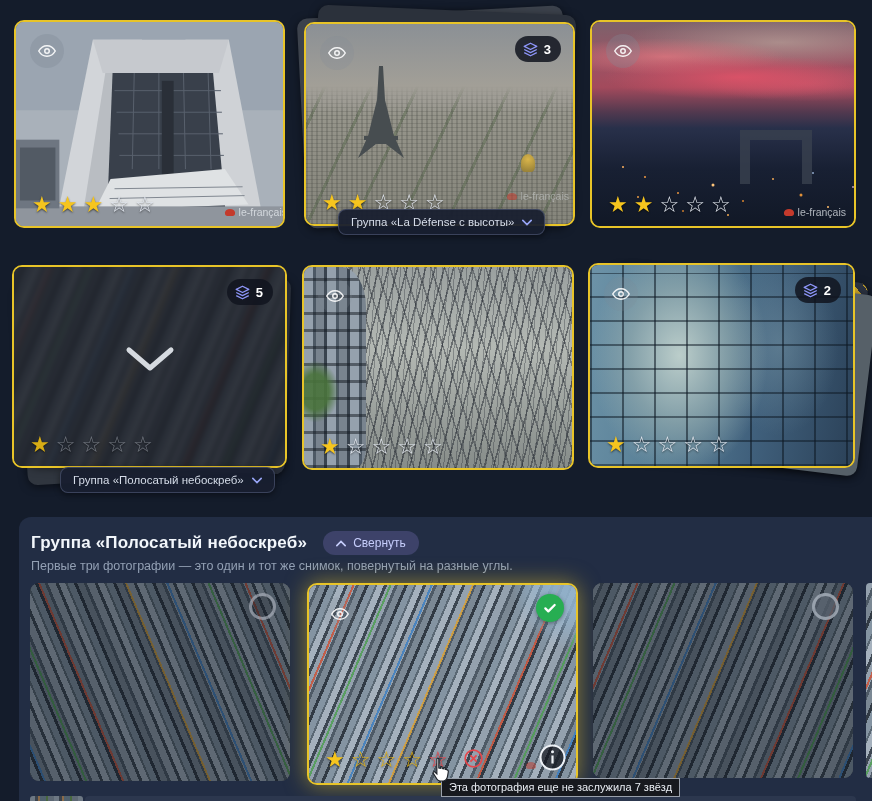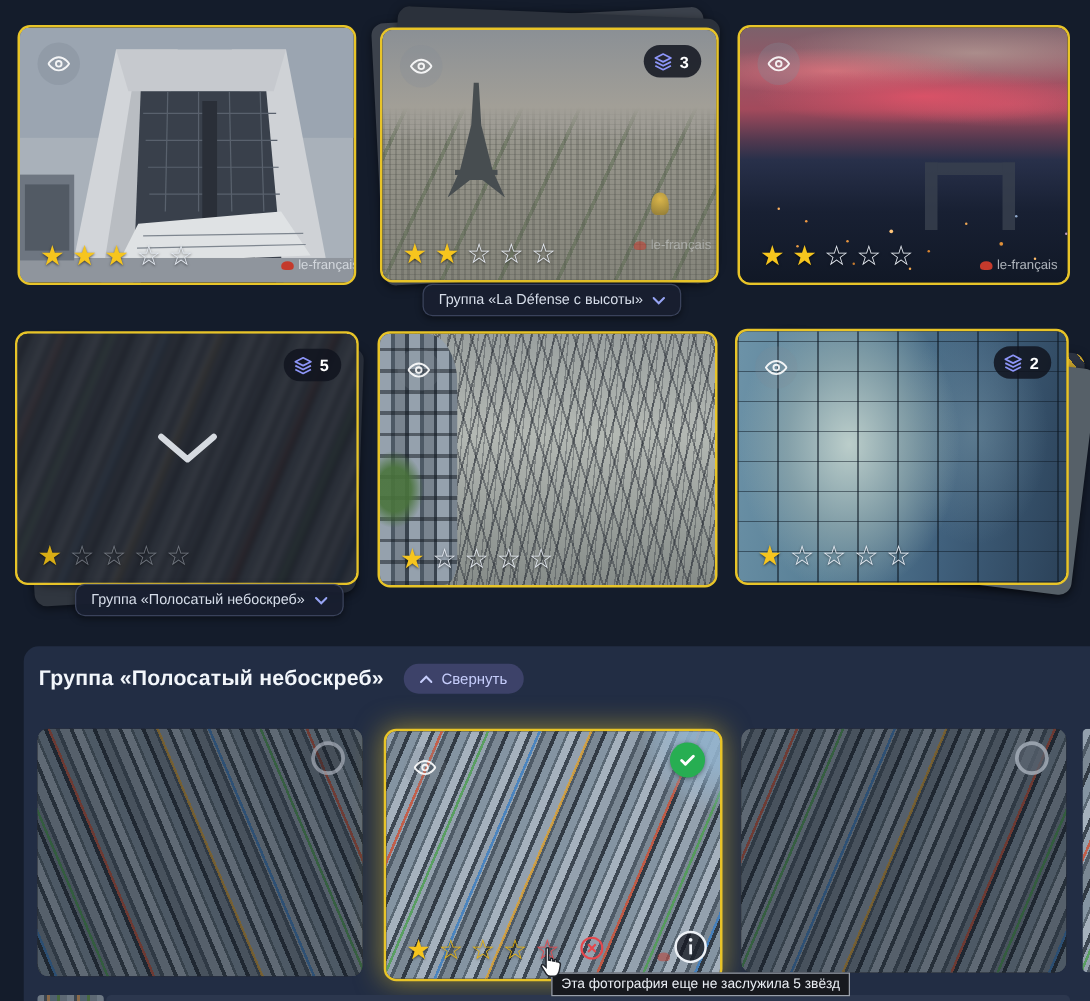--- a/index.html
+++ b/index.html
@@ -196,21 +196,21 @@
         <span class="star f">★</span>
         <span class="star e">☆</span>
         <span class="star e">☆</span>
         <span class="star e">☆</span>
       </div>
     <div class="wm" style="right:4px;bottom:22px;opacity:.55;">
       <span class="blob"></span>
       <span>le-français</span>
     </div>
   </div>
-  <div class="group-pill" style="left:338px;top:227px;">
+  <div class="group-pill" style="left:338px;top:209px;">
     <span>Группа «La Défense с высоты»</span>
     <svg viewBox="0 0 12 8">
         <path d="M1 1.5 6 6.5 11 1.5" stroke="#97a4f4" stroke-width="2" fill="none" stroke-linecap="round"></path>
       </svg>
   </div>
 
   <div class="card" style="left:590px;top:20px;width:266px;height:208px;">
     <div class="ph dusk"></div>
     <div class="lightdots"></div>
     <div class="abs" style="right:42px;bottom:42px;width:52px;height:44px;border:10px solid #39414f;border-bottom:none;opacity:.8;"></div>
@@ -314,20 +314,21 @@
   <div class="panel">
     <div class="panel-head">
       <div class="panel-title">Группа «Полосатый небоскреб»</div>
       <button class="collapse-btn">
         <svg width="10" height="7" viewBox="0 0 12 8">
             <path d="M1 6.5 6 1.5 11 6.5" stroke="#c6cdfb" stroke-width="2" fill="none" stroke-linecap="round"></path>
           </svg>
         <span>Свернуть</span>
       </button>
     </div>
+    <div class="panel-sub">Первые три фотографии — это один и тот же снимок, повернутый на разные углы.</div>
   </div>
 
   <div class="plaincard" style="left:30px;top:583px;width:260px;height:198px;">
     <div class="ph abs" style="inset:0;">
       <div class="ph stripes a60" style="position:absolute;inset:0;"></div>
     </div>
     <div class="dimover" style="background:rgba(12,17,27,.45);"></div>
     <div class="radio"></div>
   </div>
 
@@ -369,19 +370,19 @@
     <div class="ph stripes" style="position:absolute;inset:0;"></div>
     <div class="dimover" style="background:rgba(12,17,27,.45);"></div>
     <div class="radio filled"></div>
   </div>
 
   <div class="plaincard stripes" style="left:866px;top:583px;width:6px;height:195px;border-radius:4px 0 0 4px;"></div>
 
   <div class="slphoto"></div>
   <div class="slbar"></div>
 
-  <div class="tooltip">Эта фотография еще не заслужила 5 звёзд</div>
+  <div class="tooltip">Эта фотография еще не заслужила 7 звёзд</div>
 
   <svg class="cursorsvg" viewBox="0 0 16 20">
     <path d="M5.2 1.6c0-1 1.5-1 1.5 0v6.9l1.2.2v-.7c0-.85 1.35-.85 1.35 0v.95l1.1.2v-.55c0-.75 1.25-.75 1.25 0v.9l1.2.25c.8.17 1.35.9 1.2 1.7l-.6 3.4c-.18 1-.55 1.9-1.15 2.6-.5.6-1.3 1-2.1 1H7.7c-.95 0-1.85-.5-2.35-1.3l-2.9-4.6c-.5-.8.55-1.7 1.25-1.05l1.5 1.45V1.6z" fill="#ffffff" stroke="#20242b" stroke-width="0.9"></path>
   </svg>
 
 </div>
 
 </body></html>

